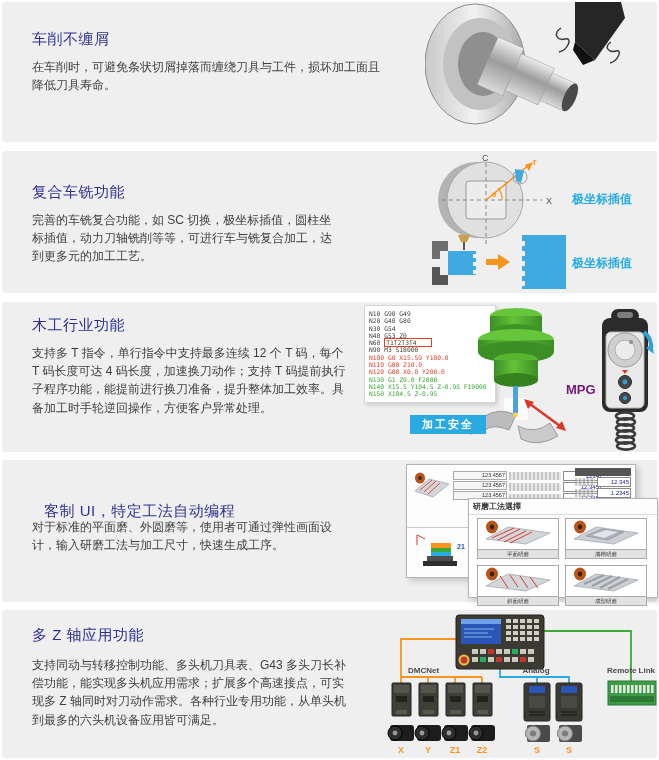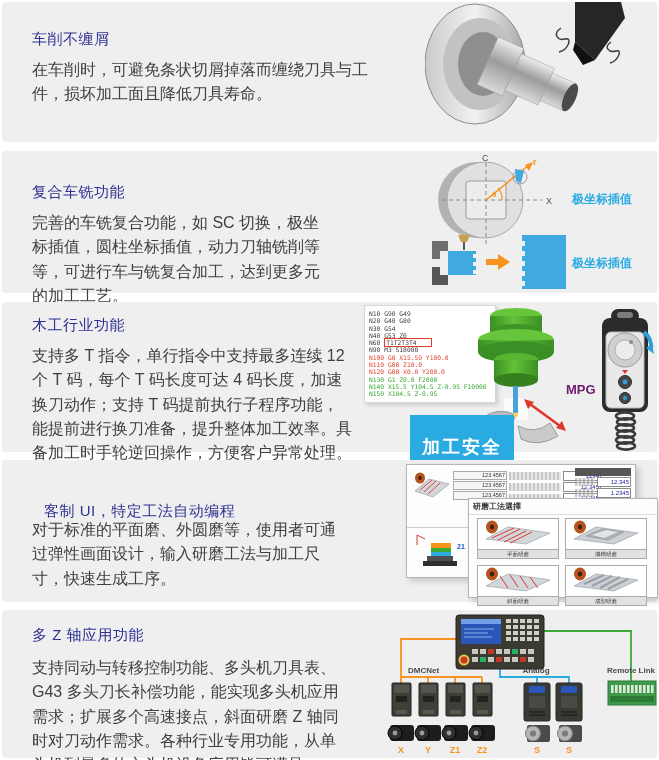--- a/index.html
+++ b/index.html
@@ -1,28 +1,28 @@
 <!DOCTYPE html>
 <html><head>
 <meta charset="utf-8">
 <style>
   html,body{margin:0;padding:0;background:#ffffff;}
   #page{position:relative;width:659px;height:760px;background:#ffffff;overflow:hidden;
         font-family:"Liberation Sans","DejaVu Sans",sans-serif;}
   .card{position:absolute;left:2px;width:655px;background:#efefef;border-radius:3px;}
   .title{position:absolute;left:30px;font-size:15px;font-weight:normal;color:#2e3192;letter-spacing:.5px;}
-  .body{position:absolute;left:30px;font-size:16px;line-height:1.52;color:#3f3f3f;}
+  .body{position:absolute;left:30px;font-size:12px;line-height:1.52;color:#3f3f3f;}
   .cyanlabel{position:absolute;font-size:12px;font-weight:bold;color:#29abe2;}
   
   .gcode{position:absolute;background:#ffffff;border:1px solid #d8d8d8;box-shadow:2px 2px 4px rgba(0,0,0,.15);
          padding:4px 4px;font-family:"DejaVu Sans Mono","Liberation Mono",monospace;font-size:6.3px;line-height:7.3px;white-space:nowrap;}
   .gc-d{color:#3c3c3c;} .gc-r{color:#e0402a;} .gc-g{color:#39a935;}
   .gc-box{border:1px solid #e0402a;padding:0 14px 0 1px;}
-  .safety{position:absolute;background:#29abe2;color:#fff;font-size:18px;font-weight:bold;
-          padding:20px 12px;letter-spacing:2px;}
+  .safety{position:absolute;background:#29abe2;color:#fff;font-size:11px;font-weight:bold;
+          padding:2px 12px;letter-spacing:2px;}
   .mpgtext{position:absolute;font-size:13px;font-weight:bold;color:#701a75;}
   
   .win{position:absolute;background:#fdfdfd;border:1px solid #b5b5b5;box-shadow:3px 3px 6px rgba(0,0,0,.18);}
   .win-title{font-size:8px;font-weight:bold;color:#333;padding:2px 4px;border-bottom:1px solid #ddd;}
   .blurbox{background:repeating-linear-gradient(90deg,#9a9a9a 0 2px,#d8d8d8 2px 4px);opacity:.55;}
   .fieldrow{display:flex;align-items:center;gap:2px;margin:1px 0;}
   .flabel{width:52px;height:8px;}
   .fval{min-width:34px;height:8px;background:#fff;border:1px solid #8a8a8a;font-size:6px;color:#1a1aa0;
         text-align:right;padding:0 1px;line-height:8px;}
   .optgrid{display:grid;grid-template-columns:82px 82px;grid-gap:6px;padding:3px 8px;}
@@ -305,21 +305,21 @@
               <ellipse cx="14" cy="8" rx="2.2" ry="2.4" fill="#40200c"></ellipse>
           </svg>
           <span class="optlabel">成型研磨</span>
         </div>
       </div>
     </div>
   </section>
 
   <section class="card" style="top:610px;height:148px;">
     <h2 class="title" style="top:16px;margin:0;">多 Z 轴应用功能</h2>
-    <p class="body" style="top:46px;width:316px;margin:0;">支持同动与转移控制功能、多头机刀具表、G43 多头刀长补偿功能，能实现多头机应用需求；扩展多个高速接点，斜面研磨 Z 轴同时对刀动作需求。各种行业专用功能，从单头机到最多的六头机设备应用皆可满足。</p>
+    <p class="body" style="top:46px;width:316px;margin:0;">支持同动与转移控制功能、多头机刀具表、G43 多头刀长补偿功能，能实现多头机应用需求；扩展多个高速接点，可实现多 Z 轴同时对刀动作需求。各种行业专用功能，从单头机到最多的六头机设备应用皆可满足。</p>
 
     <svg width="275" height="146" viewBox="0 0 275 146" style="position:absolute;left:382px;top:1px;">
 
       <path d="M72,28 H17 V72" stroke="#f7941d" stroke-width="1.8" fill="none"></path>
       <path d="M17,66 H98 M44,66 V72 M71,66 V72 M98,66 V72" stroke="#f7941d" stroke-width="1.8" fill="none"></path>
       <path d="M116,58 V66 H185 V72 M153,66 V72" stroke="#29abe2" stroke-width="1.8" fill="none"></path>
       <path d="M160,20 H247 V70" stroke="#3aaa35" stroke-width="1.8" fill="none"></path>
 
       <g transform="translate(72,4)">
         <rect x="0" y="0" width="88" height="54" rx="3" fill="#3b3b33" stroke="#23231c"></rect>

